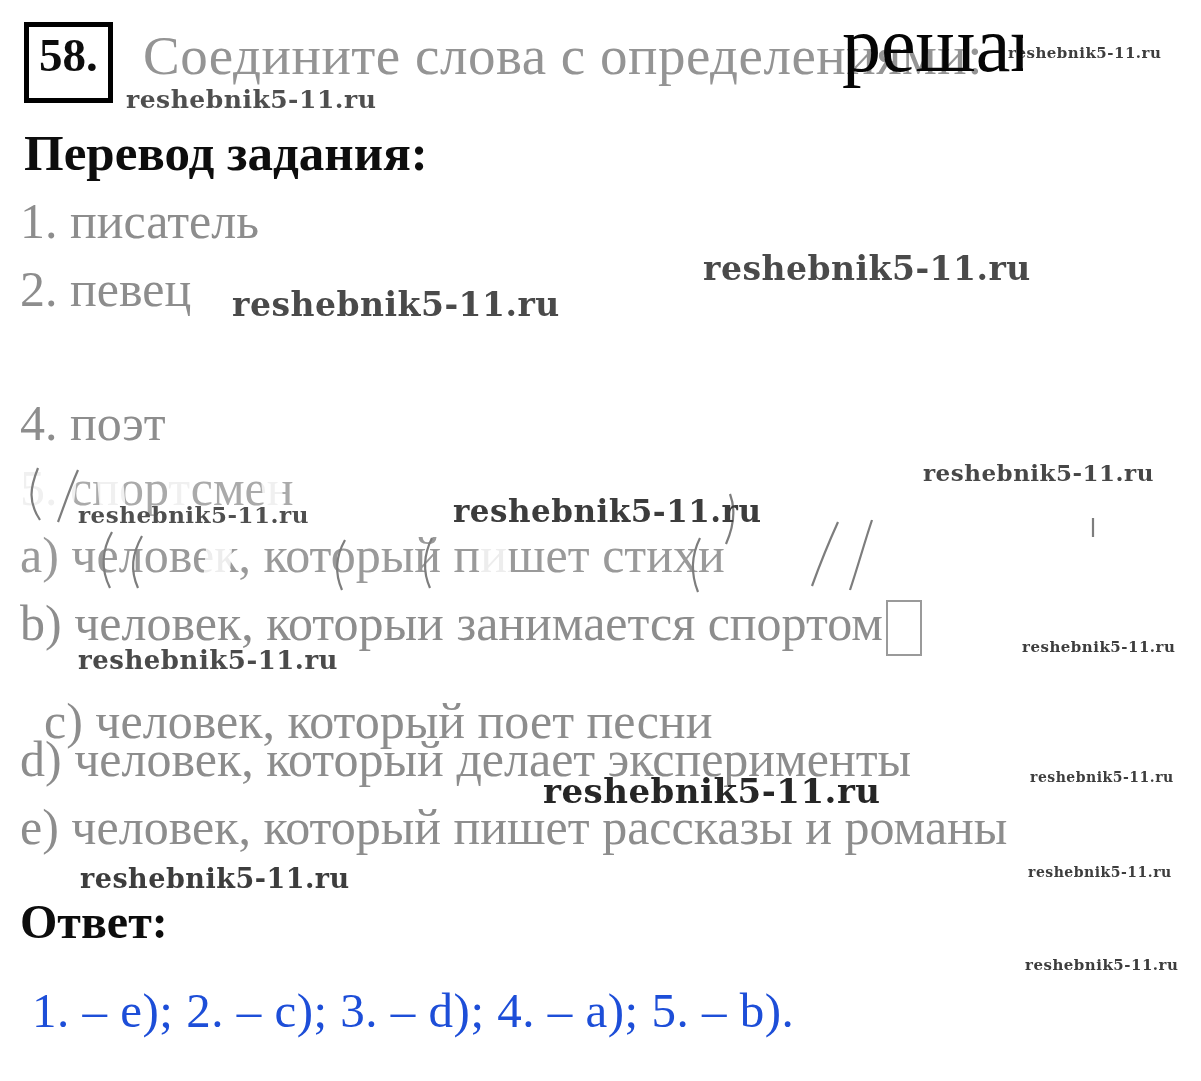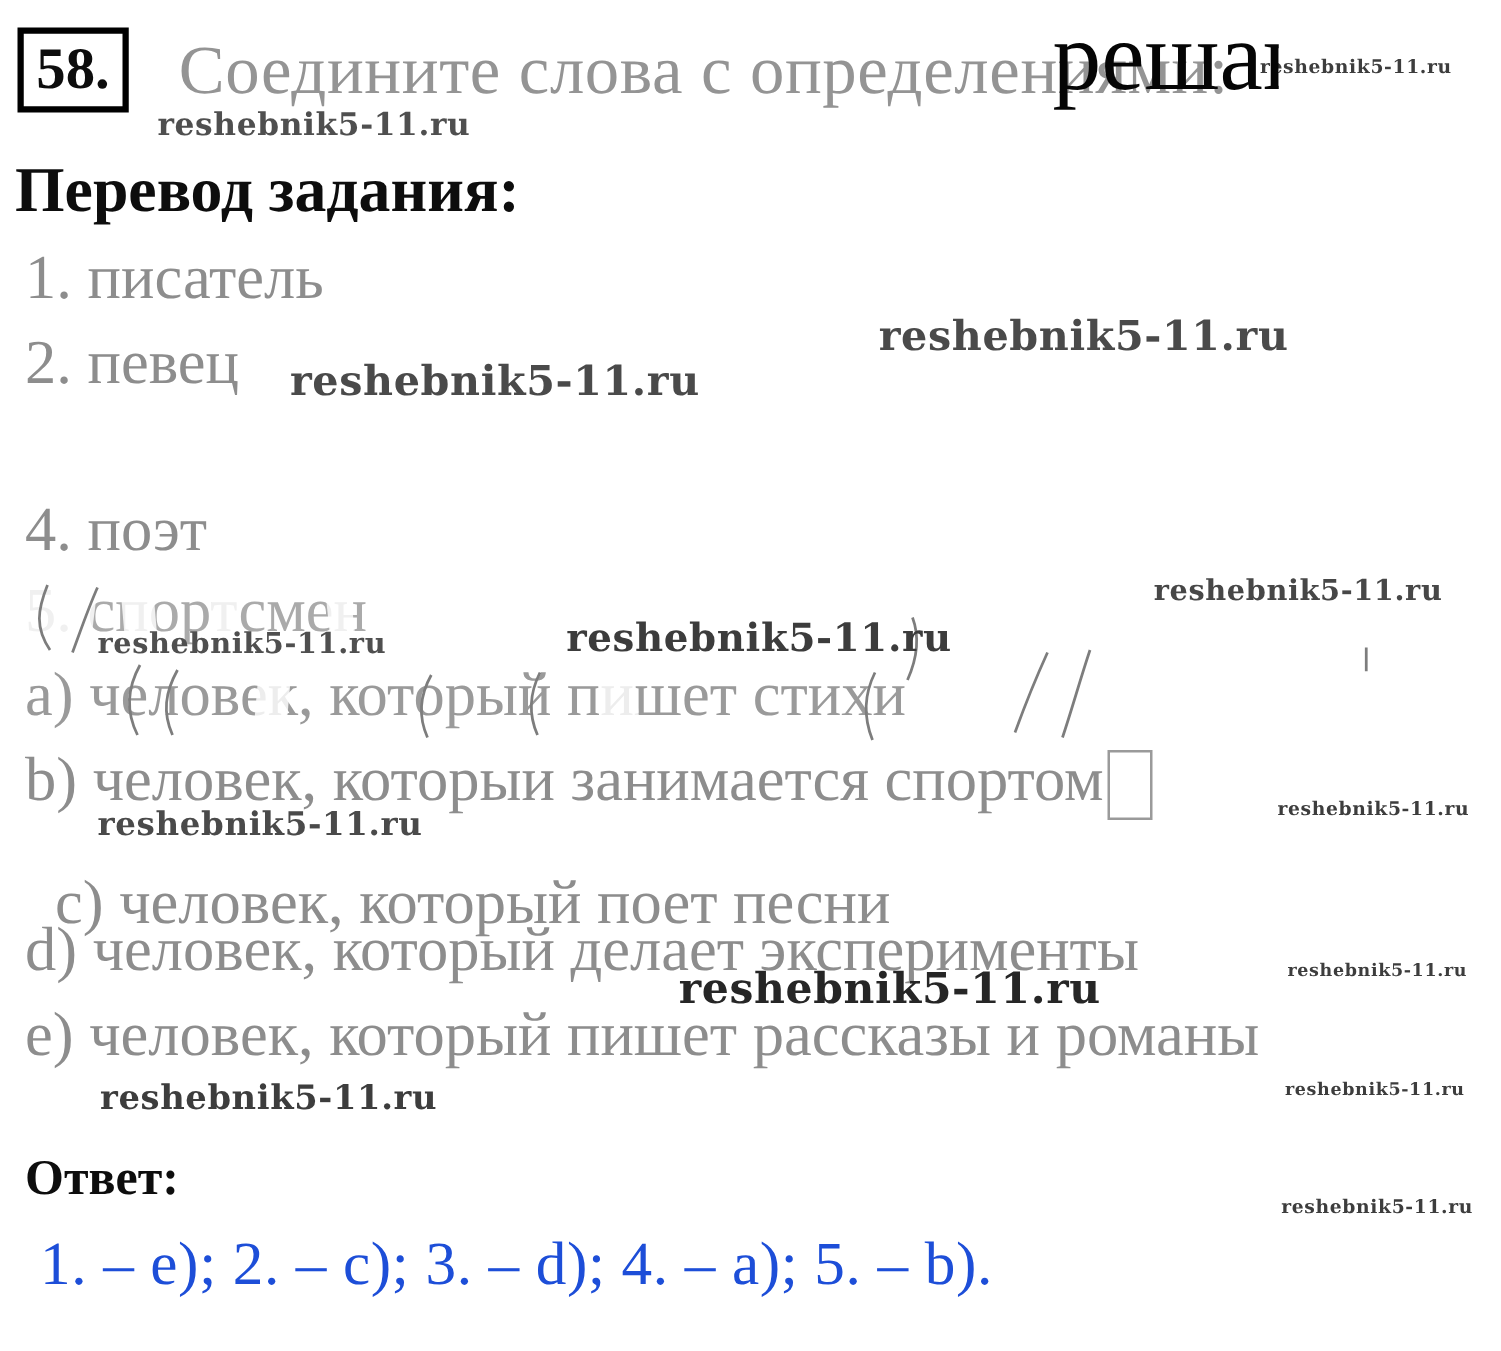--- a/index.html
+++ b/index.html
@@ -5,23 +5,23 @@
   html,body{margin:0;padding:0;background:#ffffff;}
   .page{
     position:relative;
     width:1201px;height:1081px;
     background:#ffffff;
     overflow:hidden;
     font-family:"Liberation Serif","DejaVu Serif",serif;
   }
   
   .task-number-box{
-    position:absolute;left:14px;top:22px;
+    position:absolute;left:24px;top:22px;
     border:5px solid #000;
-    padding:0 10px 2px 10px;
+    padding:0 10px 15px 10px;
     font-size:47px;font-weight:bold;color:#0d0d0d;
     line-height:56px;
     background:#fff;
   }
   .task-title{
     position:absolute;left:143px;top:24px;
     font-size:55px;color:#949494;
     white-space:nowrap;letter-spacing:0.5px;
     z-index:1;
   }
@@ -29,27 +29,27 @@
     position:absolute;left:842px;top:2px;
     font-size:78px;color:#050505;
     white-space:nowrap;z-index:5;line-height:1.1;
   }
   .overlay-clip{
     display:inline-block;width:13px;overflow:hidden;
     white-space:nowrap;vertical-align:bottom;
   }
   
   .translation-heading{
-    position:absolute;left:12px;top:124px;
+    position:absolute;left:24px;top:124px;
     font-size:51px;font-weight:bold;color:#0d0d0d;
     white-space:nowrap;z-index:1;
   }
   .answer-heading{
-    position:absolute;left:20px;top:918px;
-    font-size:40px;font-weight:bold;color:#0d0d0d;
+    position:absolute;left:20px;top:894px;
+    font-size:48px;font-weight:bold;color:#0d0d0d;
     white-space:nowrap;z-index:1;
   }
   .answer-line{
     position:absolute;left:20px;top:982px;
     font-size:49px;color:#1d4ed8;
     white-space:nowrap;z-index:1;letter-spacing:0.5px;margin-left:12px;
   }
   
   .text-line{
     position:absolute;left:20px;

